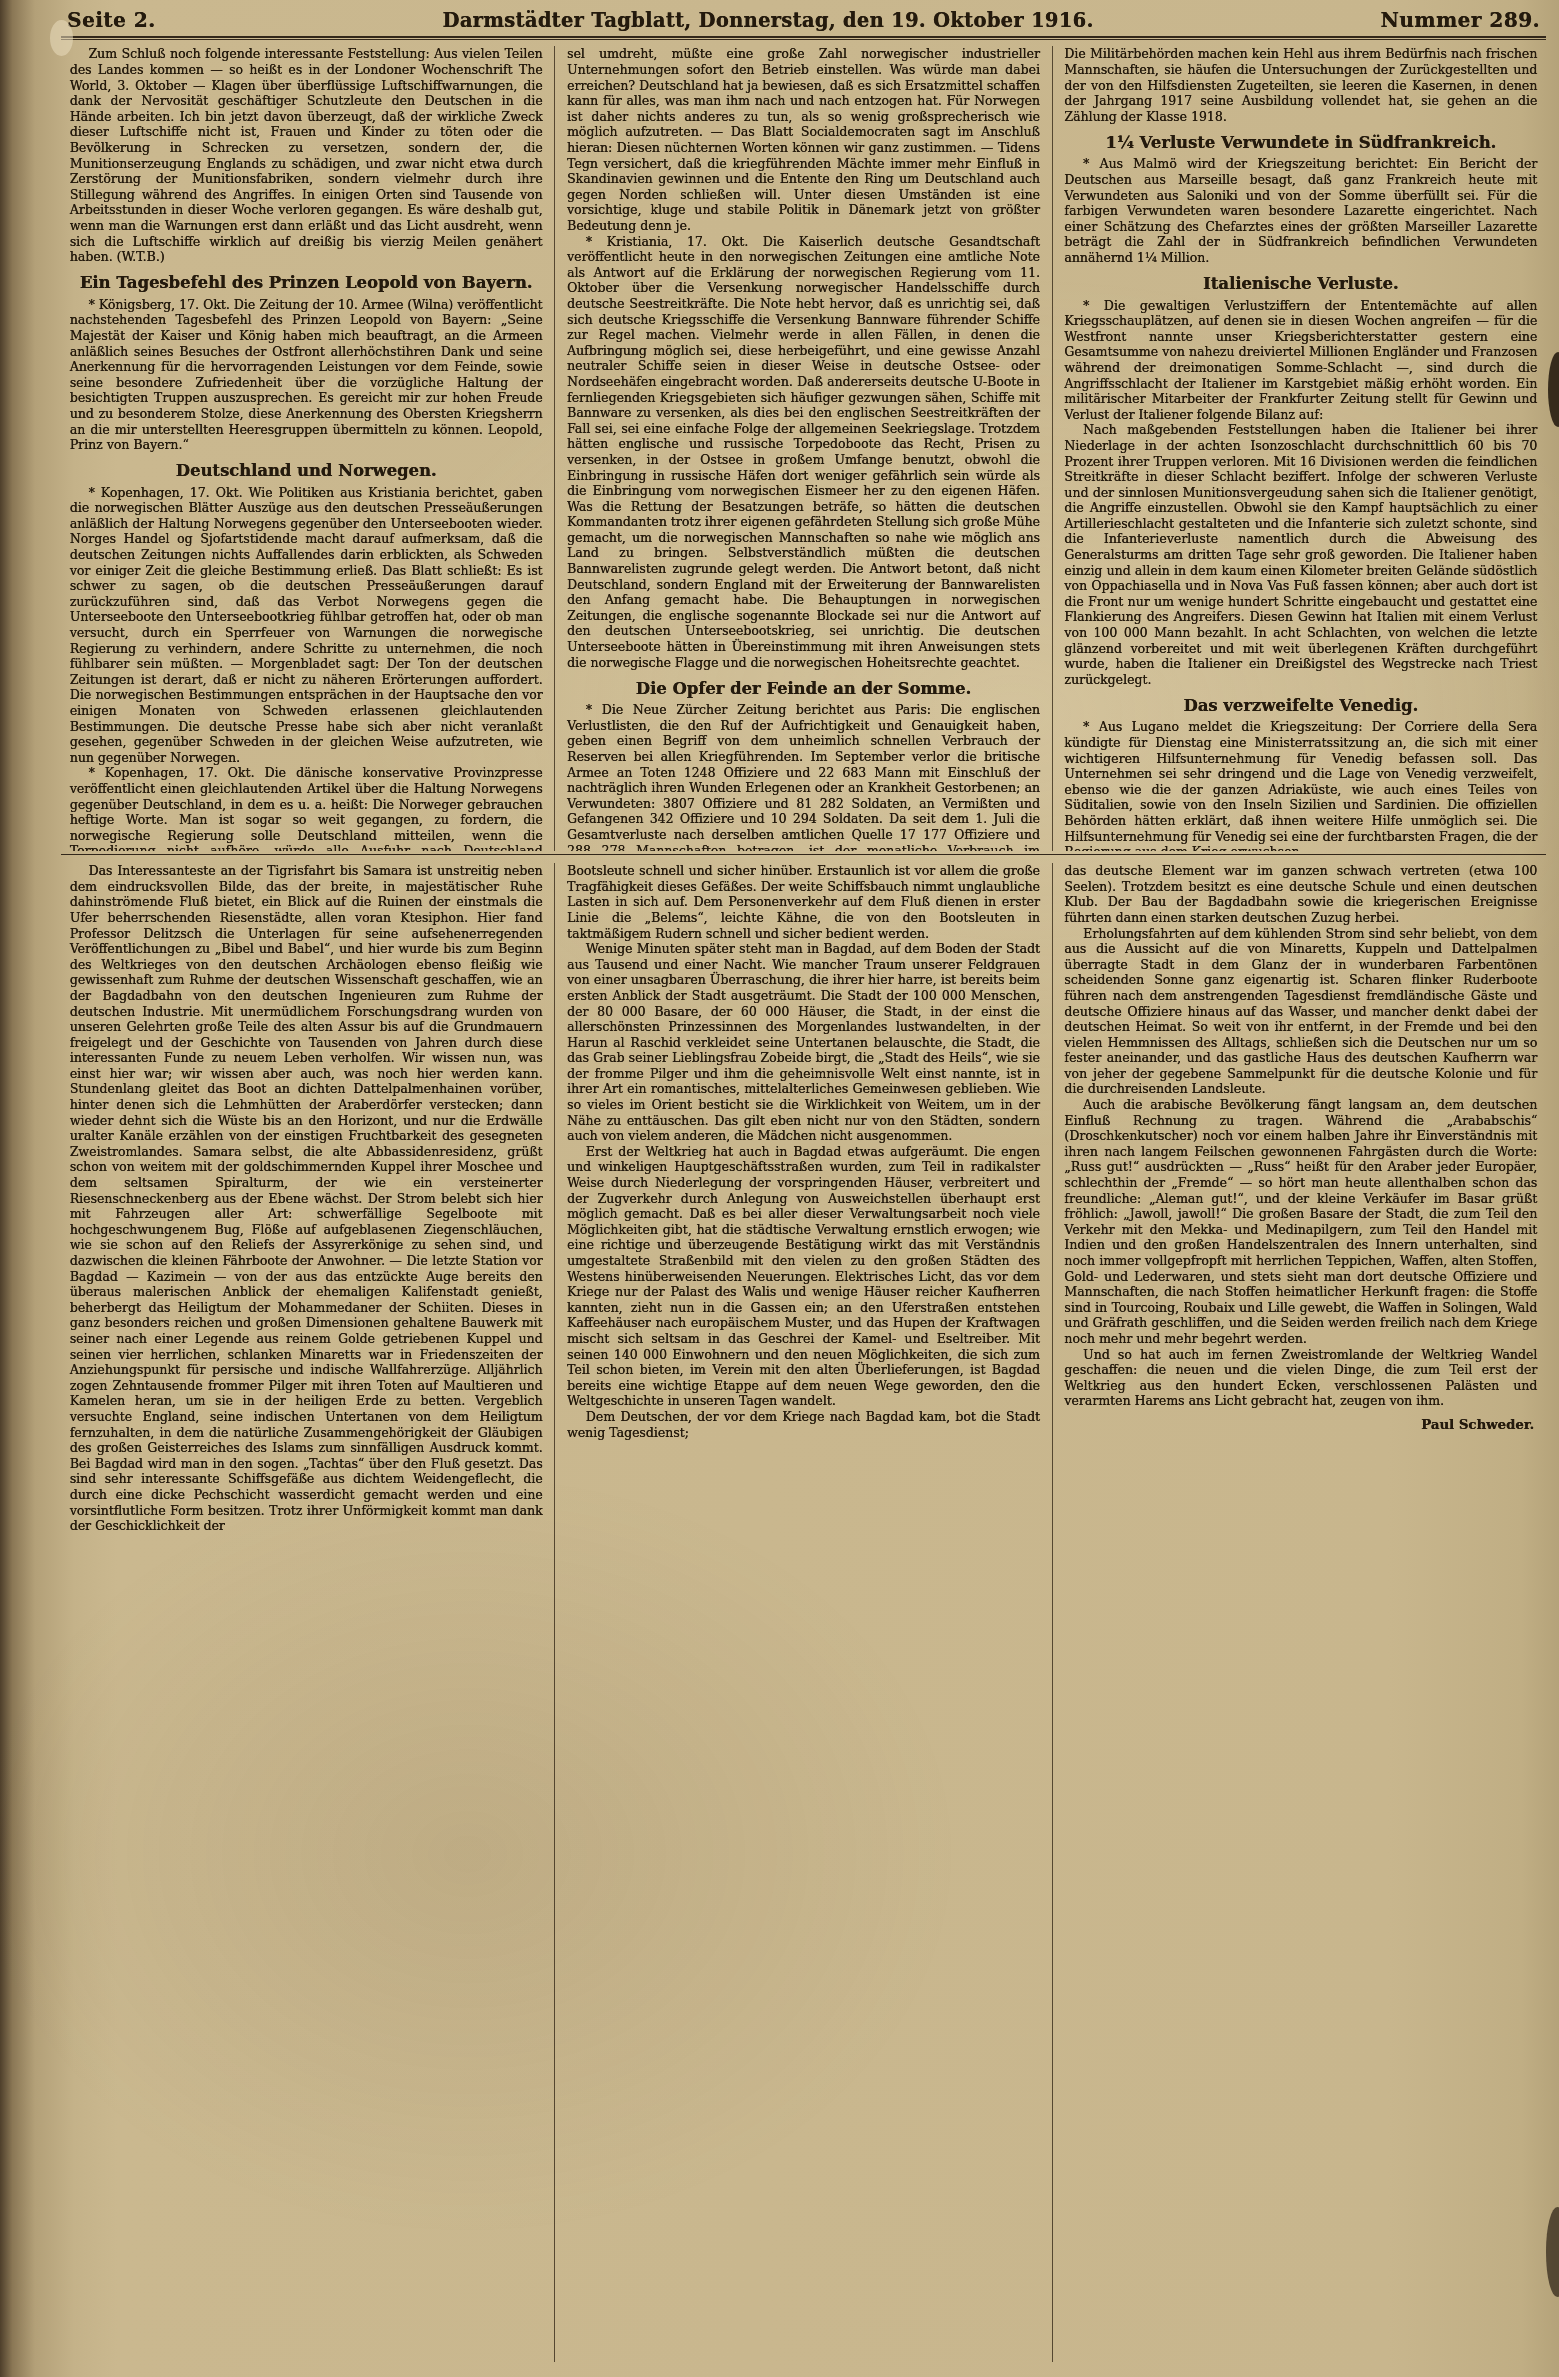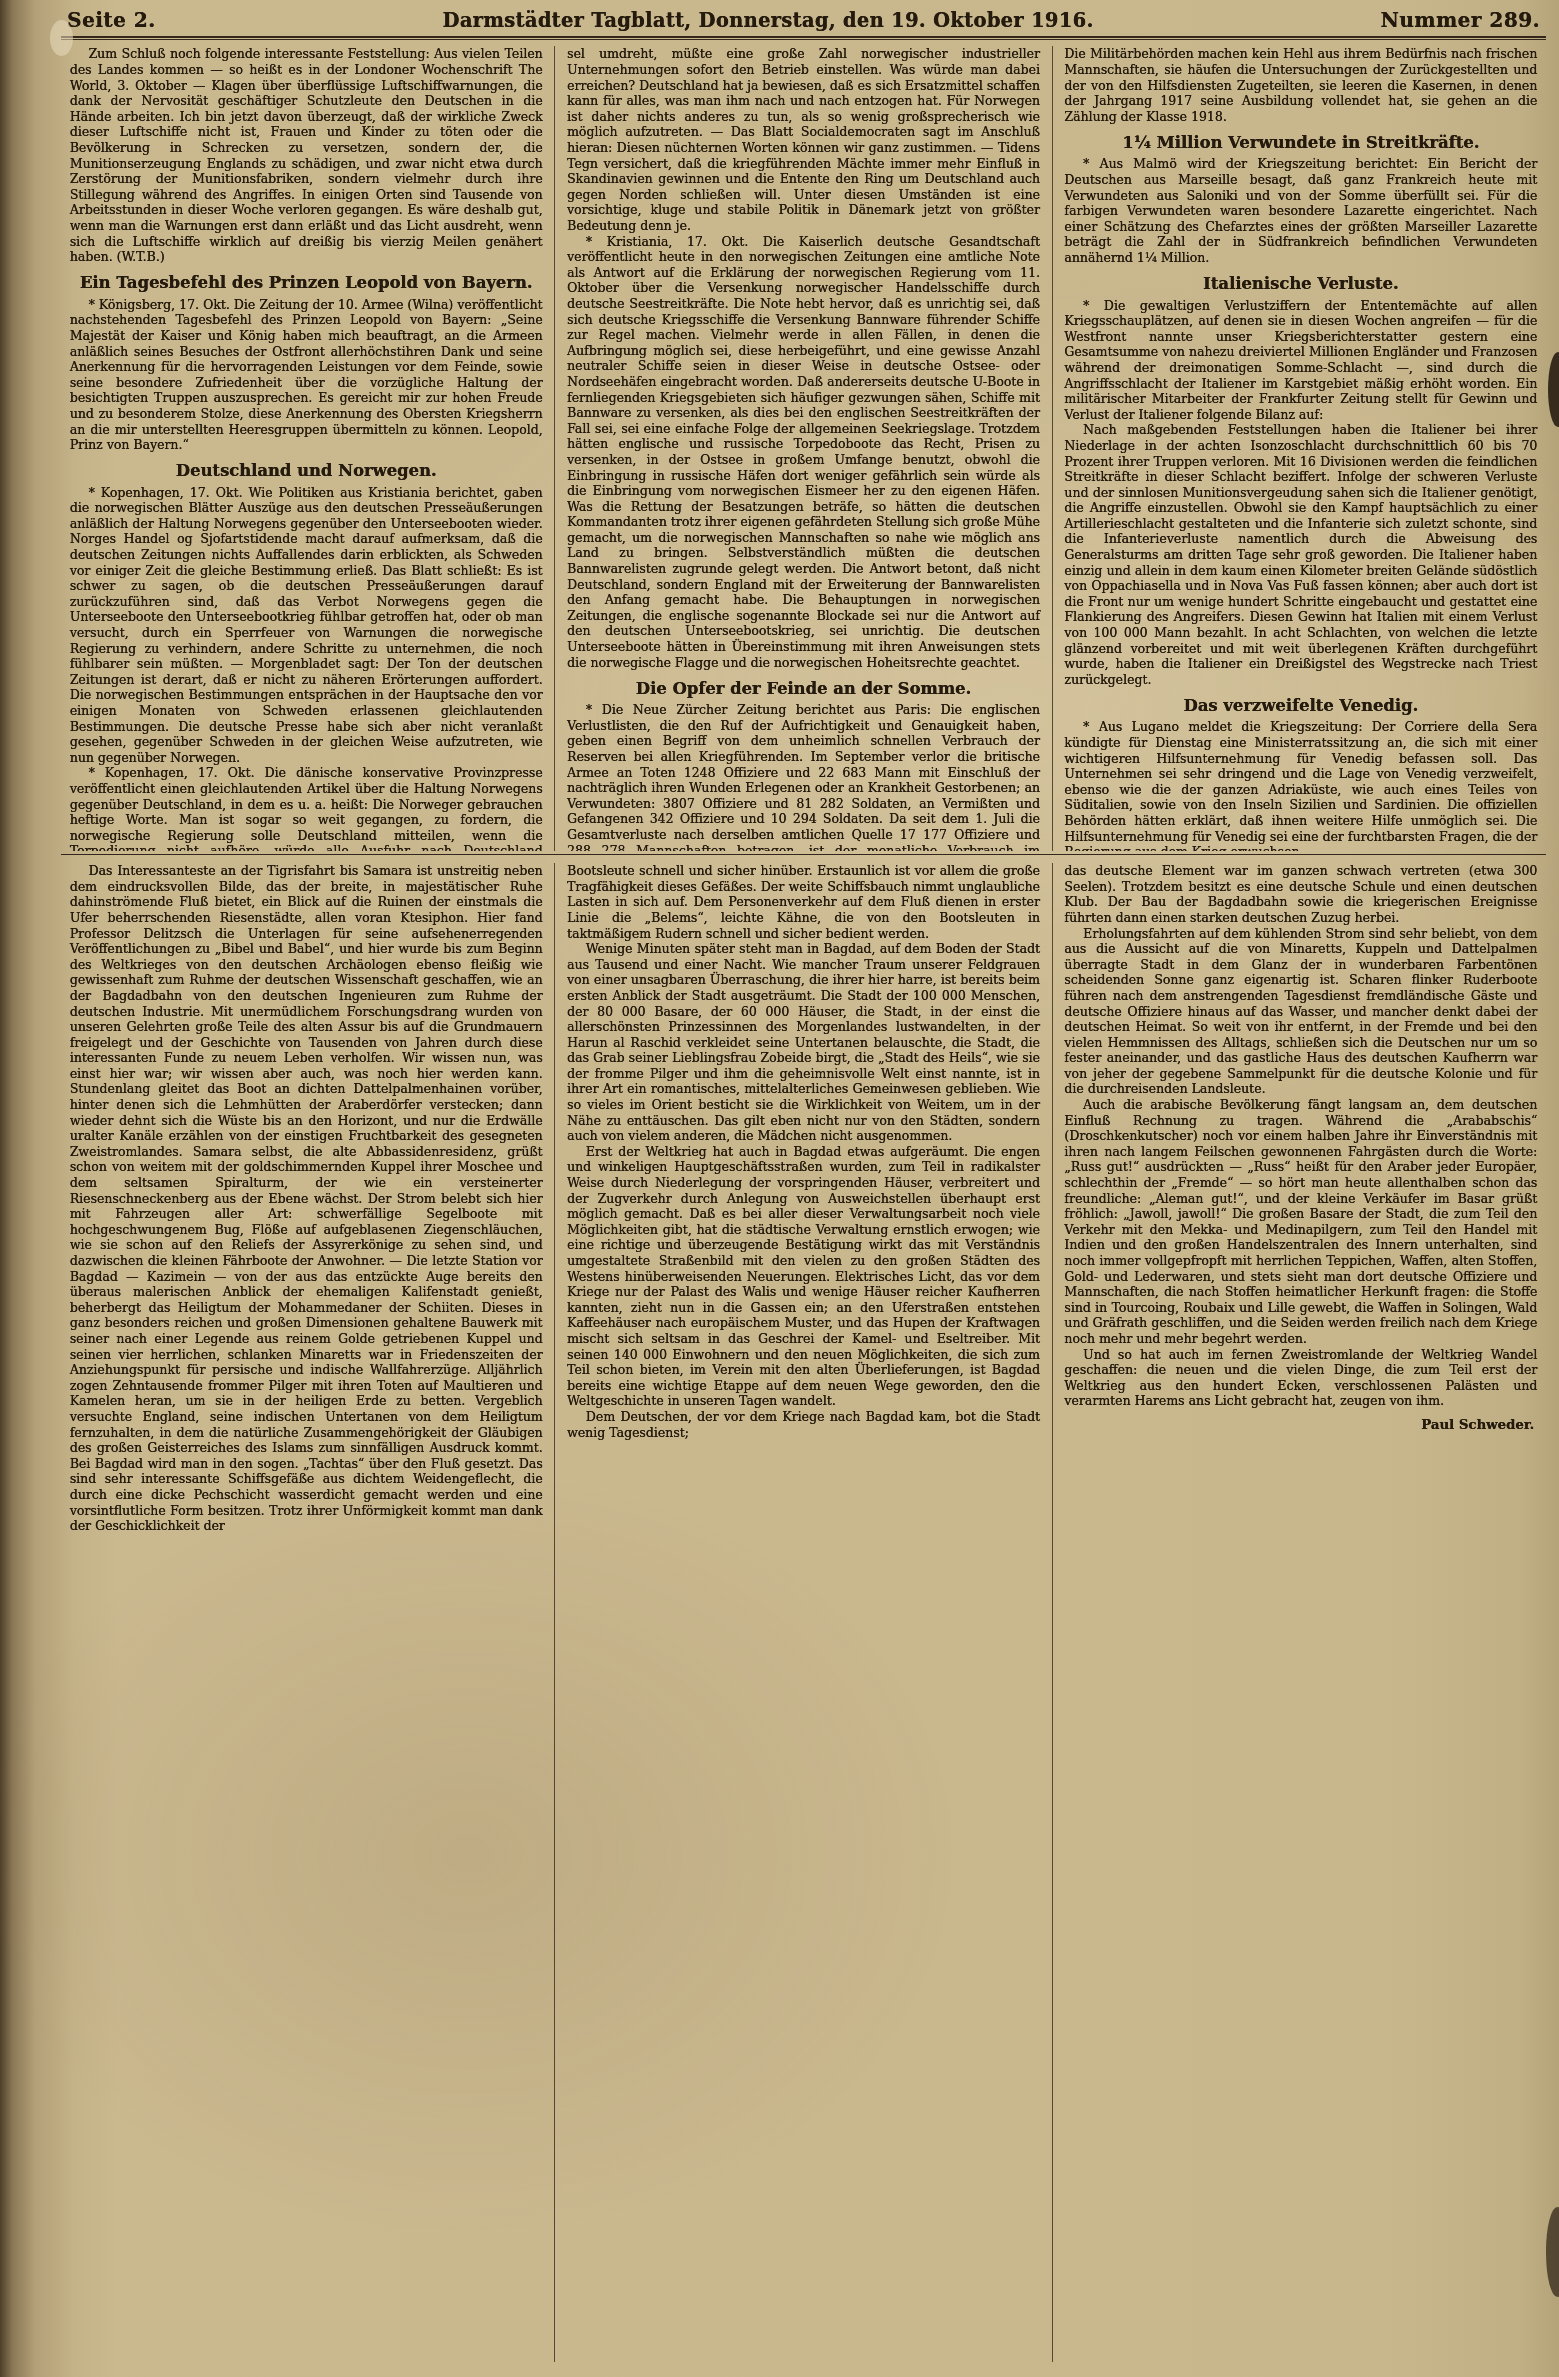--- a/index.html
+++ b/index.html
@@ -69,21 +69,21 @@
       <p class="para">* Kopenhagen, 17. Okt. Die dänische konservative Provinzpresse veröffentlicht einen gleichlautenden Artikel über die Haltung Norwegens gegenüber Deutschland, in dem es u. a. heißt: Die Norweger gebrauchen heftige Worte. Man ist sogar so weit gegangen, zu fordern, die norwegische Regierung solle Deutschland mitteilen, wenn die Torpedierung nicht aufhöre, würde alle Ausfuhr nach Deutschland gesperrt werden. In Norwegen sowohl, als auch in anderen kleinen Ländern sollte man an das denken, was die Folge davon sein würde. Es ist nämlich Tatsache, daß ebenso wie Norwegen auch andere kleine Staaten in unendlich hohem Maße von der Zufuhr aus Deutschland abhängig sind. Wenn Norwegen den Schlüssel umdreht, tut Deutschland dasselbe und setzt sodann den Handelskrieg vielleicht noch rücksichtsloser als bisher fort. In dem Augenblick, wo Deutschland den Schlüs-</p>
     </div>
   <div class="col">
       <p class="para ni">sel umdreht, müßte eine große Zahl norwegischer industrieller Unternehmungen sofort den Betrieb einstellen. Was würde man dabei erreichen? Deutschland hat ja bewiesen, daß es sich Ersatzmittel schaffen kann für alles, was man ihm nach und nach entzogen hat. Für Norwegen ist daher nichts anderes zu tun, als so wenig großsprecherisch wie möglich aufzutreten. — Das Blatt Socialdemocraten sagt im Anschluß hieran: Diesen nüchternen Worten können wir ganz zustimmen. — Tidens Tegn versichert, daß die kriegführenden Mächte immer mehr Einfluß in Skandinavien gewinnen und die Entente den Ring um Deutschland auch gegen Norden schließen will. Unter diesen Umständen ist eine vorsichtige, kluge und stabile Politik in Dänemark jetzt von größter Bedeutung denn je.</p>
       <p class="para">* Kristiania, 17. Okt. Die Kaiserlich deutsche Gesandtschaft veröffentlicht heute in den norwegischen Zeitungen eine amtliche Note als Antwort auf die Erklärung der norwegischen Regierung vom 11. Oktober über die Versenkung norwegischer Handelsschiffe durch deutsche Seestreitkräfte. Die Note hebt hervor, daß es unrichtig sei, daß sich deutsche Kriegsschiffe die Versenkung Bannware führender Schiffe zur Regel machen. Vielmehr werde in allen Fällen, in denen die Aufbringung möglich sei, diese herbeigeführt, und eine gewisse Anzahl neutraler Schiffe seien in dieser Weise in deutsche Ostsee- oder Nordseehäfen eingebracht worden. Daß andererseits deutsche U-Boote in fernliegenden Kriegsgebieten sich häufiger gezwungen sähen, Schiffe mit Bannware zu versenken, als dies bei den englischen Seestreitkräften der Fall sei, sei eine einfache Folge der allgemeinen Seekriegslage. Trotzdem hätten englische und russische Torpedoboote das Recht, Prisen zu versenken, in der Ostsee in großem Umfange benutzt, obwohl die Einbringung in russische Häfen dort weniger gefährlich sein würde als die Einbringung vom norwegischen Eismeer her zu den eigenen Häfen. Was die Rettung der Besatzungen beträfe, so hätten die deutschen Kommandanten trotz ihrer eigenen gefährdeten Stellung sich große Mühe gemacht, um die norwegischen Mannschaften so nahe wie möglich ans Land zu bringen. Selbstverständlich müßten die deutschen Bannwarelisten zugrunde gelegt werden. Die Antwort betont, daß nicht Deutschland, sondern England mit der Erweiterung der Bannwarelisten den Anfang gemacht habe. Die Behauptungen in norwegischen Zeitungen, die englische sogenannte Blockade sei nur die Antwort auf den deutschen Unterseebootskrieg, sei unrichtig. Die deutschen Unterseeboote hätten in Übereinstimmung mit ihren Anweisungen stets die norwegische Flagge und die norwegischen Hoheitsrechte geachtet.</p>
       <h3 class="headline">Die Opfer der Feinde an der Somme.</h3>
       <p class="para">* Die Neue Zürcher Zeitung berichtet aus Paris: Die englischen Verlustlisten, die den Ruf der Aufrichtigkeit und Genauigkeit haben, geben einen Begriff von dem unheimlich schnellen Verbrauch der Reserven bei allen Kriegführenden. Im September verlor die britische Armee an Toten 1248 Offiziere und 22 683 Mann mit Einschluß der nachträglich ihren Wunden Erlegenen oder an Krankheit Gestorbenen; an Verwundeten: 3807 Offiziere und 81 282 Soldaten, an Vermißten und Gefangenen 342 Offiziere und 10 294 Soldaten. Da seit dem 1. Juli die Gesamtverluste nach derselben amtlichen Quelle 17 177 Offiziere und 288 278 Mannschaften betragen, ist der monatliche Verbrauch im gegenwärtigen Kriegsstadium mit 100 000 Mann für je eine Front nicht zu hoch angesetzt. In Frankreich begegnet der Ersatz größeren Schwierigkeiten als in England und Rußland, da Frankreich seinen größten Kraftaufwand während der beiden verflossenen Kriegsjahre geleistet hat. Die Folge davon ist die unvermeidliche Abnutzung der französischen Armee, denn wenn auch keine Verlustlisten veröffentlicht werden und die Julioffensive verhältnismäßig geringere Opfer kostete, so trug Frankreich wohl während beinahe 23 Monaten die Hauptlast der deutschen Abwehr auf seinen Schultern.</p>
     </div>
   <div class="col">
       <p class="para ni">Die Militärbehörden machen kein Hehl aus ihrem Bedürfnis nach frischen Mannschaften, sie häufen die Untersuchungen der Zurückgestellten und der von den Hilfsdiensten Zugeteilten, sie leeren die Kasernen, in denen der Jahrgang 1917 seine Ausbildung vollendet hat, sie gehen an die Zählung der Klasse 1918.</p>
-      <h3 class="headline">1¼ Million Verwundete in Streitkräfte.</h3>
+      <h3 class="headline">1¼ Verluste Verwundete in Südfrankreich.</h3>
       <p class="para">* Aus Malmö wird der Kriegszeitung berichtet: Ein Bericht der Deutschen aus Marseille besagt, daß ganz Frankreich heute mit Verwundeten aus Saloniki und von der Somme überfüllt sei. Für die farbigen Verwundeten waren besondere Lazarette eingerichtet. Nach einer Schätzung des Chefarztes eines der größten Marseiller Lazarette beträgt die Zahl der in Südfrankreich befindlichen Verwundeten annähernd 1¼ Million.</p>
       <h3 class="headline">Italienische Verluste.</h3>
       <p class="para">* Die gewaltigen Verlustziffern der Ententemächte auf allen Kriegsschauplätzen, auf denen sie in diesen Wochen angreifen — für die Westfront nannte unser Kriegsberichterstatter gestern eine Gesamtsumme von nahezu dreiviertel Millionen Engländer und Franzosen während der dreimonatigen Somme-Schlacht —, sind durch die Angriffsschlacht der Italiener im Karstgebiet mäßig erhöht worden. Ein militärischer Mitarbeiter der Frankfurter Zeitung stellt für Gewinn und Verlust der Italiener folgende Bilanz auf:</p>
       <p class="para">Nach maßgebenden Feststellungen haben die Italiener bei ihrer Niederlage in der achten Isonzoschlacht durchschnittlich 60 bis 70 Prozent ihrer Truppen verloren. Mit 16 Divisionen werden die feindlichen Streitkräfte in dieser Schlacht beziffert. Infolge der schweren Verluste und der sinnlosen Munitionsvergeudung sahen sich die Italiener genötigt, die Angriffe einzustellen. Obwohl sie den Kampf hauptsächlich zu einer Artillerieschlacht gestalteten und die Infanterie sich zuletzt schonte, sind die Infanterieverluste namentlich durch die Abweisung des Generalsturms am dritten Tage sehr groß geworden. Die Italiener haben einzig und allein in dem kaum einen Kilometer breiten Gelände südöstlich von Oppachiasella und in Nova Vas Fuß fassen können; aber auch dort ist die Front nur um wenige hundert Schritte eingebaucht und gestattet eine Flankierung des Angreifers. Diesen Gewinn hat Italien mit einem Verlust von 100 000 Mann bezahlt. In acht Schlachten, von welchen die letzte glänzend vorbereitet und mit weit überlegenen Kräften durchgeführt wurde, haben die Italiener ein Dreißigstel des Wegstrecke nach Triest zurückgelegt.</p>
       <h3 class="headline">Das verzweifelte Venedig.</h3>
       <p class="para">* Aus Lugano meldet die Kriegszeitung: Der Corriere della Sera kündigte für Dienstag eine Ministerratssitzung an, die sich mit einer wichtigeren Hilfsunternehmung für Venedig befassen soll. Das Unternehmen sei sehr dringend und die Lage von Venedig verzweifelt, ebenso wie die der ganzen Adriaküste, wie auch eines Teiles von Süditalien, sowie von den Inseln Sizilien und Sardinien. Die offiziellen Behörden hätten erklärt, daß ihnen weitere Hilfe unmöglich sei. Die Hilfsunternehmung für Venedig sei eine der furchtbarsten Fragen, die der Regierung aus dem Krieg erwuchsen.</p>
     </div>
 </div>
 
 <div class="divider"></div>
@@ -92,21 +92,21 @@
   <div class="col">
       <p class="para">Das Interessanteste an der Tigrisfahrt bis Samara ist unstreitig neben dem eindrucksvollen Bilde, das der breite, in majestätischer Ruhe dahinströmende Fluß bietet, ein Blick auf die Ruinen der einstmals die Ufer beherrschenden Riesenstädte, allen voran Ktesiphon. Hier fand Professor Delitzsch die Unterlagen für seine aufsehenerregenden Veröffentlichungen zu „Bibel und Babel“, und hier wurde bis zum Beginn des Weltkrieges von den deutschen Archäologen ebenso fleißig wie gewissenhaft zum Ruhme der deutschen Wissenschaft geschaffen, wie an der Bagdadbahn von den deutschen Ingenieuren zum Ruhme der deutschen Industrie. Mit unermüdlichem Forschungsdrang wurden von unseren Gelehrten große Teile des alten Assur bis auf die Grundmauern freigelegt und der Geschichte von Tausenden von Jahren durch diese interessanten Funde zu neuem Leben verholfen. Wir wissen nun, was einst hier war; wir wissen aber auch, was noch hier werden kann. Stundenlang gleitet das Boot an dichten Dattelpalmenhainen vorüber, hinter denen sich die Lehmhütten der Araberdörfer verstecken; dann wieder dehnt sich die Wüste bis an den Horizont, und nur die Erdwälle uralter Kanäle erzählen von der einstigen Fruchtbarkeit des gesegneten Zweistromlandes. Samara selbst, die alte Abbassidenresidenz, grüßt schon von weitem mit der goldschimmernden Kuppel ihrer Moschee und dem seltsamen Spiralturm, der wie ein versteinerter Riesenschneckenberg aus der Ebene wächst. Der Strom belebt sich hier mit Fahrzeugen aller Art: schwerfällige Segelboote mit hochgeschwungenem Bug, Flöße auf aufgeblasenen Ziegenschläuchen, wie sie schon auf den Reliefs der Assyrerkönige zu sehen sind, und dazwischen die kleinen Fährboote der Anwohner. — Die letzte Station vor Bagdad — Kazimein — von der aus das entzückte Auge bereits den überaus malerischen Anblick der ehemaligen Kalifenstadt genießt, beherbergt das Heiligtum der Mohammedaner der Schiiten. Dieses in ganz besonders reichen und großen Dimensionen gehaltene Bauwerk mit seiner nach einer Legende aus reinem Golde getriebenen Kuppel und seinen vier herrlichen, schlanken Minaretts war in Friedenszeiten der Anziehungspunkt für persische und indische Wallfahrerzüge. Alljährlich zogen Zehntausende frommer Pilger mit ihren Toten auf Maultieren und Kamelen heran, um sie in der heiligen Erde zu betten. Vergeblich versuchte England, seine indischen Untertanen von dem Heiligtum fernzuhalten, in dem die natürliche Zusammengehörigkeit der Gläubigen des großen Geisterreiches des Islams zum sinnfälligen Ausdruck kommt. Bei Bagdad wird man in den sogen. „Tachtas“ über den Fluß gesetzt. Das sind sehr interessante Schiffsgefäße aus dichtem Weidengeflecht, die durch eine dicke Pechschicht wasserdicht gemacht werden und eine vorsintflutliche Form besitzen. Trotz ihrer Unförmigkeit kommt man dank der Geschicklichkeit der</p>
     </div>
   <div class="col">
       <p class="para ni">Bootsleute schnell und sicher hinüber. Erstaunlich ist vor allem die große Tragfähigkeit dieses Gefäßes. Der weite Schiffsbauch nimmt unglaubliche Lasten in sich auf. Dem Personenverkehr auf dem Fluß dienen in erster Linie die „Belems“, leichte Kähne, die von den Bootsleuten in taktmäßigem Rudern schnell und sicher bedient werden.</p>
       <p class="para">Wenige Minuten später steht man in Bagdad, auf dem Boden der Stadt aus Tausend und einer Nacht. Wie mancher Traum unserer Feldgrauen von einer unsagbaren Überraschung, die ihrer hier harre, ist bereits beim ersten Anblick der Stadt ausgeträumt. Die Stadt der 100 000 Menschen, der 80 000 Basare, der 60 000 Häuser, die Stadt, in der einst die allerschönsten Prinzessinnen des Morgenlandes lustwandelten, in der Harun al Raschid verkleidet seine Untertanen belauschte, die Stadt, die das Grab seiner Lieblingsfrau Zobeide birgt, die „Stadt des Heils“, wie sie der fromme Pilger und ihm die geheimnisvolle Welt einst nannte, ist in ihrer Art ein romantisches, mittelalterliches Gemeinwesen geblieben. Wie so vieles im Orient besticht sie die Wirklichkeit von Weitem, um in der Nähe zu enttäuschen. Das gilt eben nicht nur von den Städten, sondern auch von vielem anderen, die Mädchen nicht ausgenommen.</p>
       <p class="para">Erst der Weltkrieg hat auch in Bagdad etwas aufgeräumt. Die engen und winkeligen Hauptgeschäftsstraßen wurden, zum Teil in radikalster Weise durch Niederlegung der vorspringenden Häuser, verbreitert und der Zugverkehr durch Anlegung von Ausweichstellen überhaupt erst möglich gemacht. Daß es bei aller dieser Verwaltungsarbeit noch viele Möglichkeiten gibt, hat die städtische Verwaltung ernstlich erwogen; wie eine richtige und überzeugende Bestätigung wirkt das mit Verständnis umgestaltete Straßenbild mit den vielen zu den großen Städten des Westens hinüberweisenden Neuerungen. Elektrisches Licht, das vor dem Kriege nur der Palast des Walis und wenige Häuser reicher Kaufherren kannten, zieht nun in die Gassen ein; an den Uferstraßen entstehen Kaffeehäuser nach europäischem Muster, und das Hupen der Kraftwagen mischt sich seltsam in das Geschrei der Kamel- und Eseltreiber. Mit seinen 140 000 Einwohnern und den neuen Möglichkeiten, die sich zum Teil schon bieten, im Verein mit den alten Überlieferungen, ist Bagdad bereits eine wichtige Etappe auf dem neuen Wege geworden, den die Weltgeschichte in unseren Tagen wandelt.</p>
       <p class="para">Dem Deutschen, der vor dem Kriege nach Bagdad kam, bot die Stadt wenig Tagesdienst;</p>
     </div>
   <div class="col">
-      <p class="para ni">das deutsche Element war im ganzen schwach vertreten (etwa 300 Seelen). Trotzdem besitzt es eine deutsche Schule und einen deutschen Klub. Der Bau der Bagdadbahn sowie die kriegerischen Ereignisse führten dann einen starken deutschen Zuzug herbei.</p>
+      <p class="para ni">das deutsche Element war im ganzen schwach vertreten (etwa 100 Seelen). Trotzdem besitzt es eine deutsche Schule und einen deutschen Klub. Der Bau der Bagdadbahn sowie die kriegerischen Ereignisse führten dann einen starken deutschen Zuzug herbei.</p>
       <p class="para">Erholungsfahrten auf dem kühlenden Strom sind sehr beliebt, von dem aus die Aussicht auf die von Minaretts, Kuppeln und Dattelpalmen überragte Stadt in dem Glanz der in wunderbaren Farbentönen scheidenden Sonne ganz eigenartig ist. Scharen flinker Ruderboote führen nach dem anstrengenden Tagesdienst fremdländische Gäste und deutsche Offiziere hinaus auf das Wasser, und mancher denkt dabei der deutschen Heimat. So weit von ihr entfernt, in der Fremde und bei den vielen Hemmnissen des Alltags, schließen sich die Deutschen nur um so fester aneinander, und das gastliche Haus des deutschen Kaufherrn war von jeher der gegebene Sammelpunkt für die deutsche Kolonie und für die durchreisenden Landsleute.</p>
       <p class="para">Auch die arabische Bevölkerung fängt langsam an, dem deutschen Einfluß Rechnung zu tragen. Während die „Arababschis“ (Droschkenkutscher) noch vor einem halben Jahre ihr Einverständnis mit ihren nach langem Feilschen gewonnenen Fahrgästen durch die Worte: „Russ gut!“ ausdrückten — „Russ“ heißt für den Araber jeder Europäer, schlechthin der „Fremde“ — so hört man heute allenthalben schon das freundliche: „Aleman gut!“, und der kleine Verkäufer im Basar grüßt fröhlich: „Jawoll, jawoll!“ Die großen Basare der Stadt, die zum Teil den Verkehr mit den Mekka- und Medinapilgern, zum Teil den Handel mit Indien und den großen Handelszentralen des Innern unterhalten, sind noch immer vollgepfropft mit herrlichen Teppichen, Waffen, alten Stoffen, Gold- und Lederwaren, und stets sieht man dort deutsche Offiziere und Mannschaften, die nach Stoffen heimatlicher Herkunft fragen: die Stoffe sind in Tourcoing, Roubaix und Lille gewebt, die Waffen in Solingen, Wald und Gräfrath geschliffen, und die Seiden werden freilich nach dem Kriege noch mehr und mehr begehrt werden.</p>
       <p class="para">Und so hat auch im fernen Zweistromlande der Weltkrieg Wandel geschaffen: die neuen und die vielen Dinge, die zum Teil erst der Weltkrieg aus den hundert Ecken, verschlossenen Palästen und verarmten Harems ans Licht gebracht hat, zeugen von ihm.</p>
       <p class="signature">Paul Schweder.</p>
     </div>
 </div>
 
 <div class="stain" id="stain-top-left"></div>
 <div class="stain" id="stain-right-1"></div>
 <div class="stain" id="stain-right-2"></div>

